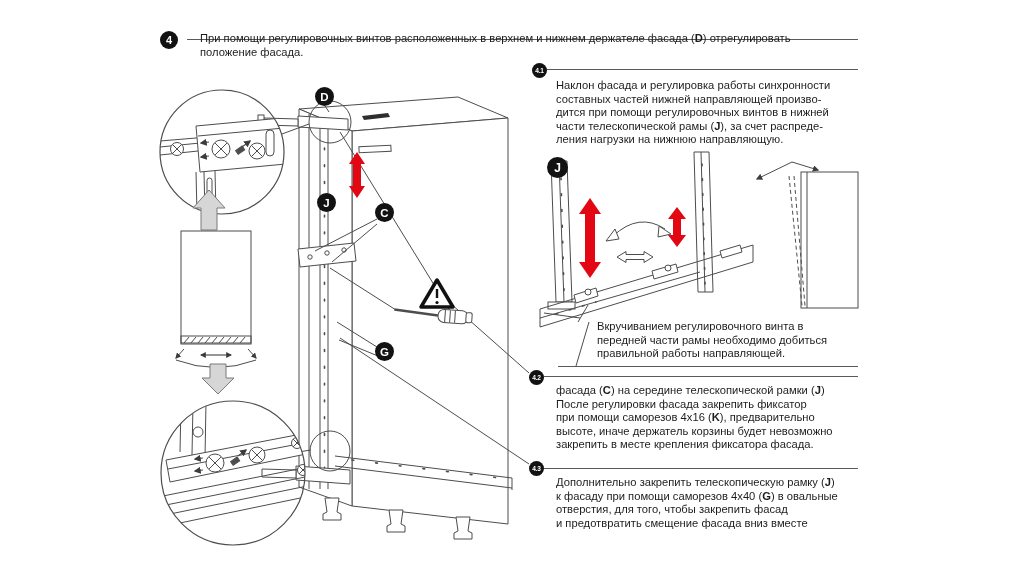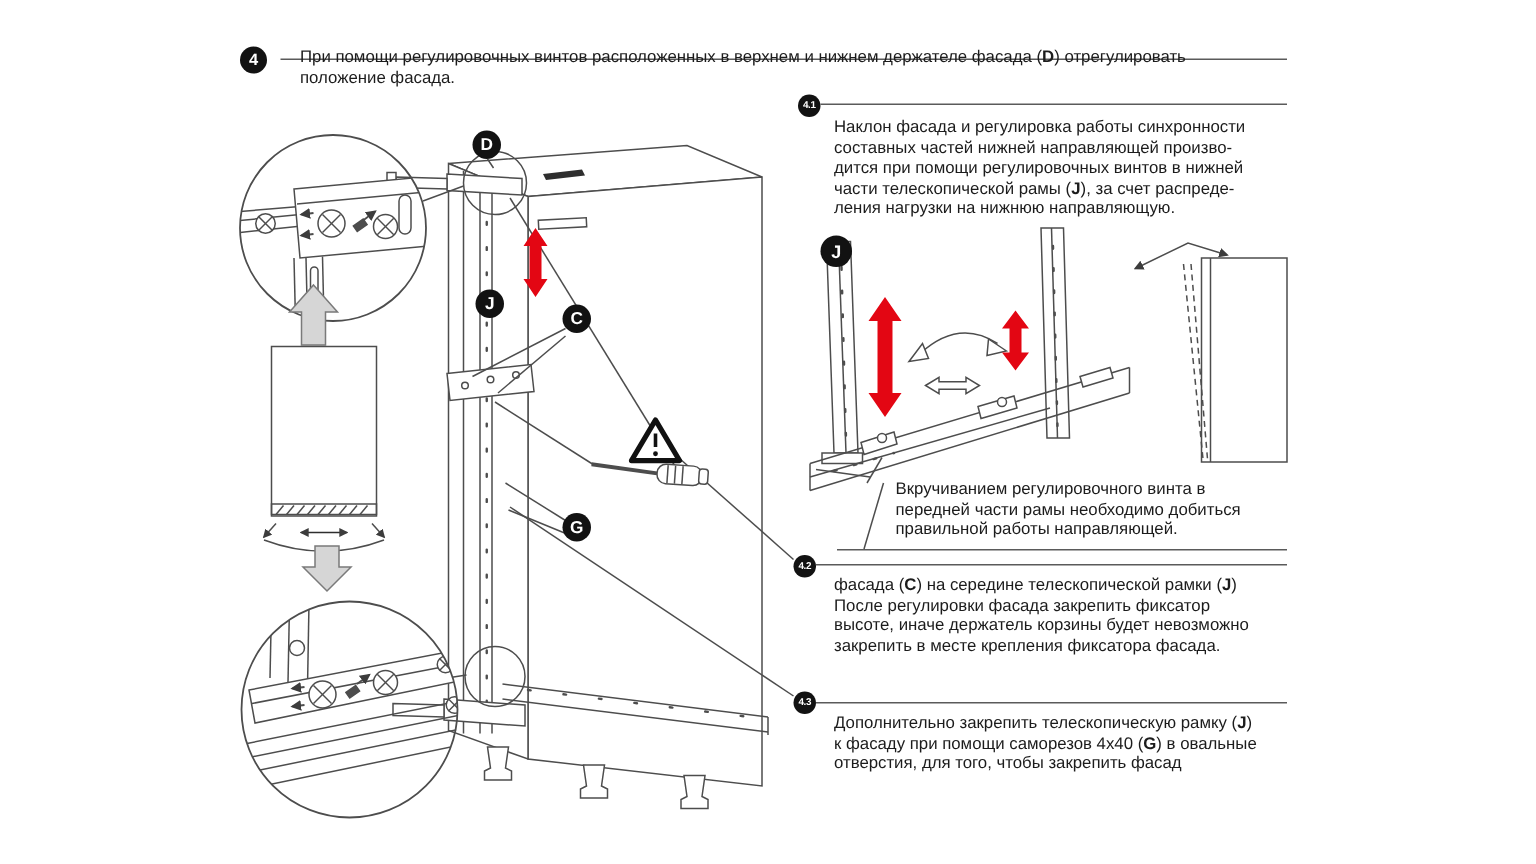--- a/index.html
+++ b/index.html
@@ -280,23 +280,25 @@
 
   <div class="txt" style="left:597px;top:320px">
     <div class="tl"><span>Вкручиванием регулировочного винта в</span></div>
     <div class="tl"><span>передней части рамы необходимо добиться</span></div>
     <div class="tl"><span>правильной работы направляющей.</span></div>
   </div>
 
   <div class="txt" style="left:556px;top:384px">
     <div class="tl"><span>фасада (</span><b>C</b><span>) на середине телескопической рамки (</span><b>J</b><span>)</span></div>
     <div class="tl"><span>После регулировки фасада закрепить фиксатор</span></div>
+    <div class="tl"><span>при помощи саморезов 4x16 (</span><b>K</b><span>), предварительно</span></div>
     <div class="tl"><span>высоте, иначе держатель корзины будет невозможно</span></div>
     <div class="tl"><span>закрепить в месте крепления фиксатора фасада.</span></div>
   </div>
 
   <div class="txt" style="left:556px;top:476px">
     <div class="tl"><span>Дополнительно закрепить телескопическую рамку (</span><b>J</b><span>)</span></div>
     <div class="tl"><span>к фасаду при помощи саморезов 4x40 (</span><b>G</b><span>) в овальные</span></div>
     <div class="tl"><span>отверстия, для того, чтобы закрепить фасад</span></div>
+    <div class="tl"><span>и предотвратить смещение фасада вниз вместе</span></div>
   </div>
 
 </div>
 
 </body></html>

